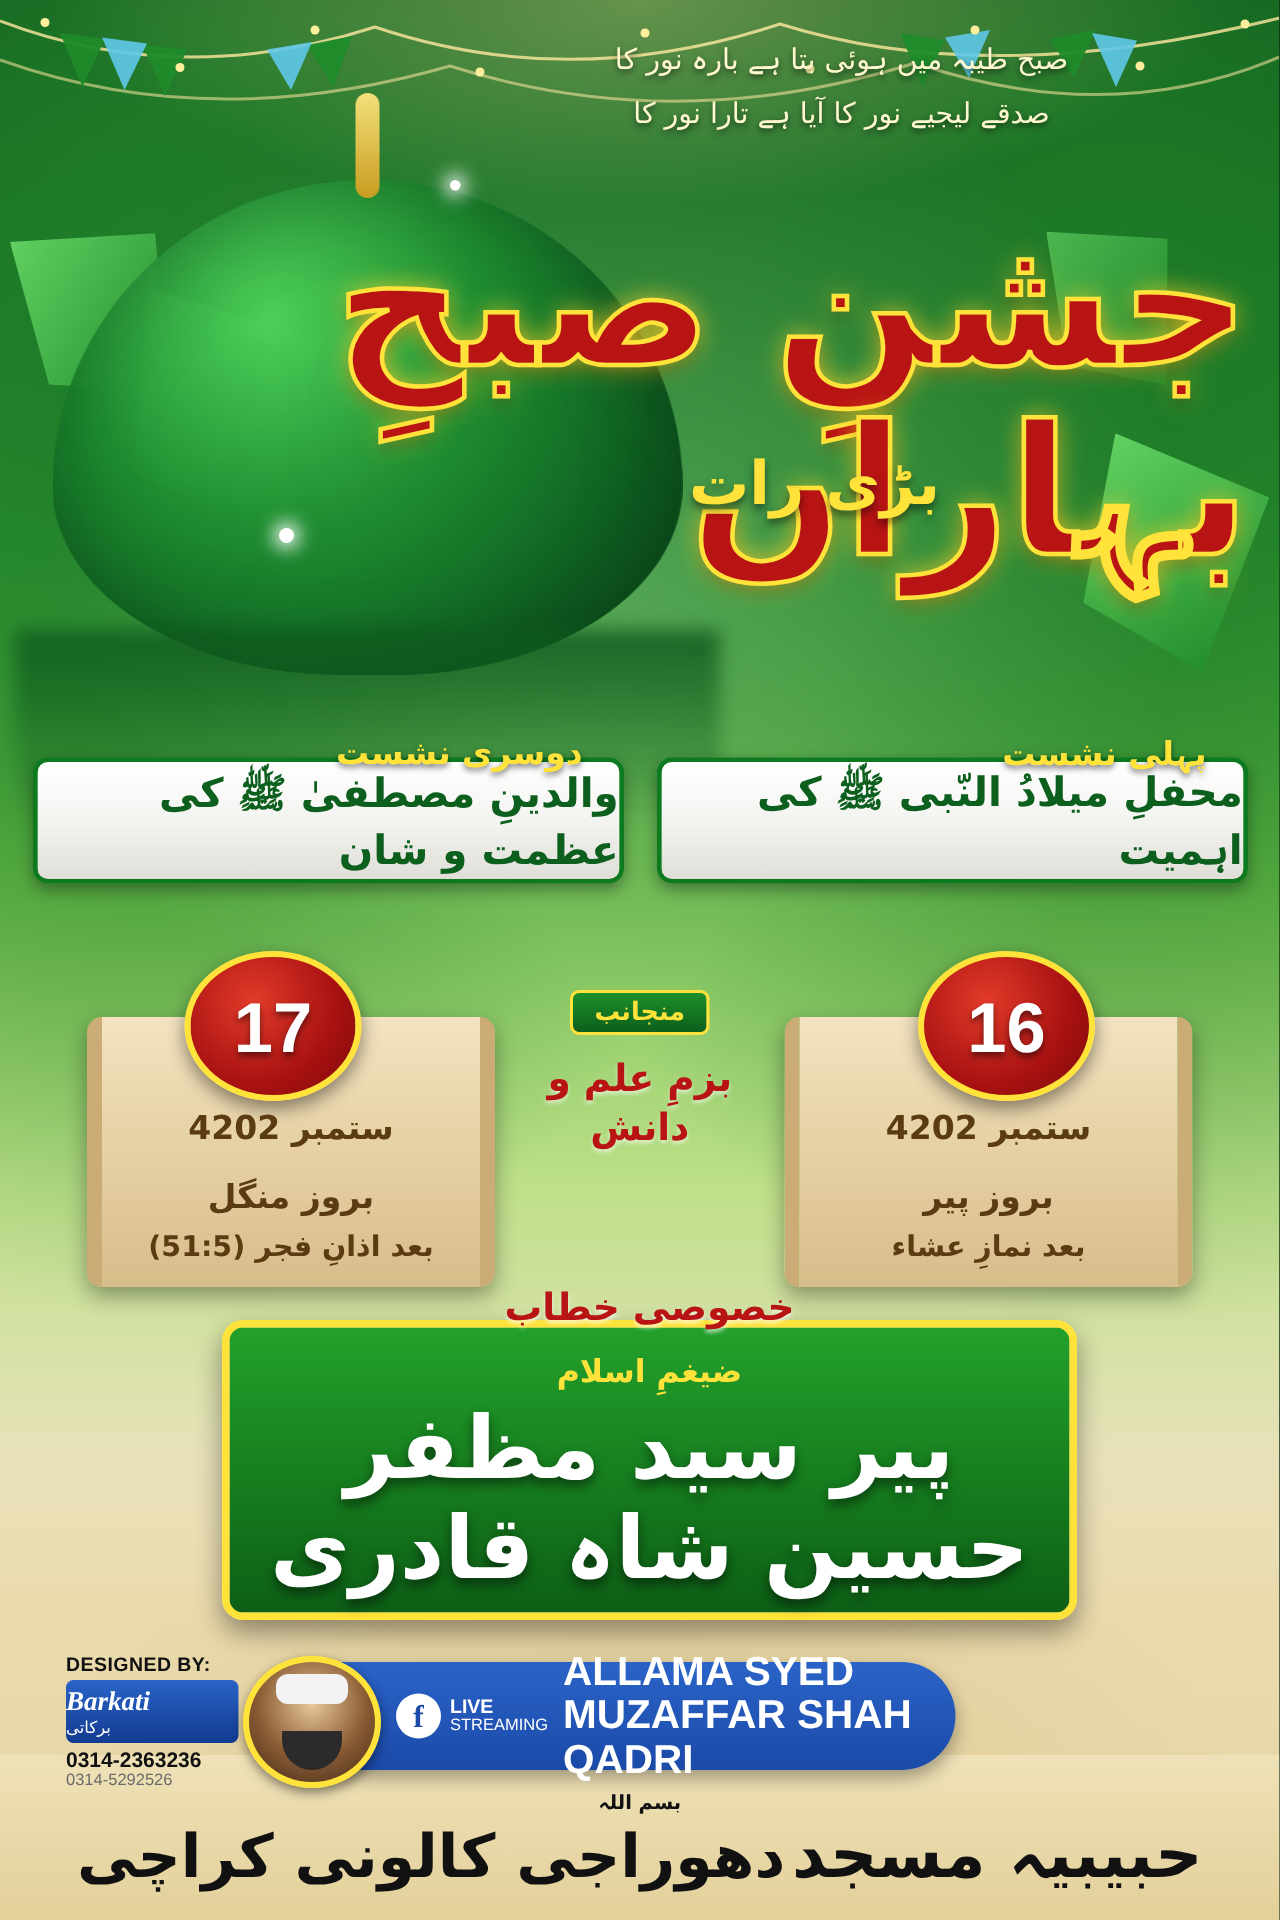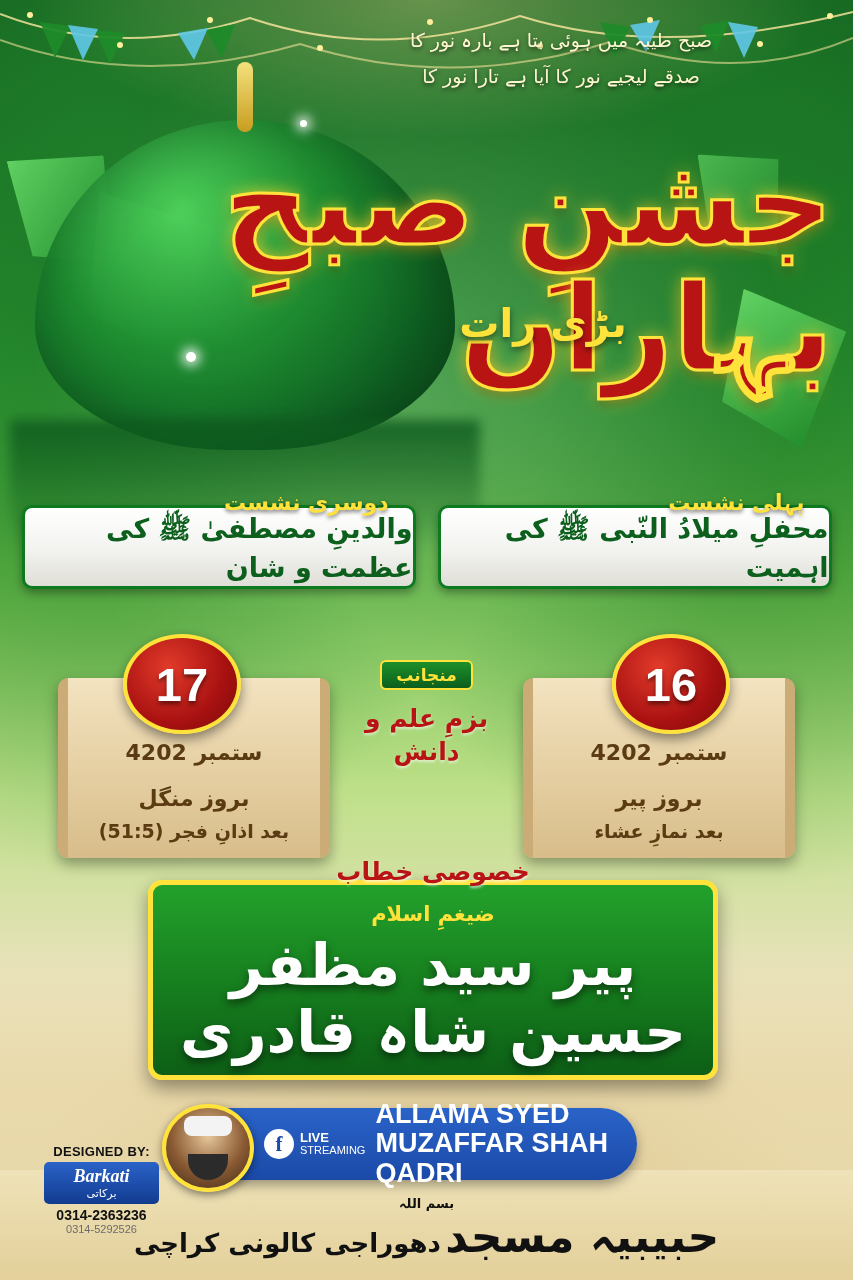--- a/index.html
+++ b/index.html
@@ -125,21 +125,21 @@
     border:5px solid #ffe23a;box-shadow:0 8px 18px rgba(0,0,0,.4);
     text-align:center;
   }
   .sp-head{margin-top:-28px;font-size:25px;font-weight:bold;color:#b81414;
     text-shadow:0 2px 3px rgba(255,255,255,.7);}
   .sp-sub{margin-top:16px;font-size:21px;font-weight:bold;color:#ffe23a;}
   .sp-name{margin-top:6px;font-size:58px;font-weight:bold;color:#fff;
     text-shadow:0 4px 8px rgba(0,0,0,.5);line-height:1.15;}
   
   .designer{
-    position:absolute;left:44px;top:1144px;width:115px;text-align:center;color:#111;
+    position:absolute;left:44px;top:1102px;width:115px;text-align:left;color:#111;
   }
   .designer .dby{font-size:13px;font-weight:bold;letter-spacing:.3px;}
   .designer .dcard{
     margin-top:3px;background:linear-gradient(180deg,#2a63c8,#123b90);
     border-radius:5px;padding:4px 0;color:#fff;
   }
   .designer .dname{font-family:"Liberation Serif", serif;font-style:italic;font-size:18px;font-weight:bold;}
   .designer .darabic{font-size:11px;}
   .designer .dphone{margin-top:3px;font-size:14px;font-weight:bold;color:#111;}
   .designer .dphone2{font-size:11px;color:#6b6b6b;}
@@ -164,21 +164,21 @@
   }
   .livetxt{color:#fff;font-size:11px;line-height:1.05;margin-right:10px;flex:0 0 auto;}
   .livetxt b{display:block;font-size:13px;}
   .speaker-eng{color:#fff;font-size:27px;font-weight:bold;line-height:1.08;text-align:left;}
   
   .footer{
     position:absolute;left:0;bottom:18px;width:853px;text-align:center;
   }
   .f-logo{font-size:13px;color:#111;font-weight:bold;}
   .f-name{margin-top:2px;font-size:44px;font-weight:bold;color:#111;letter-spacing:1px;}
-  .f-addr{display:inline-block;font-size:26px;font-weight:bold;color:#111;}
+  .f-addr{display:inline-block;font-size:40px;font-weight:bold;color:#111;}
 </style>
 </head>
 <body>
 
 <div class="poster">
 
   <div class="topglow"></div>
   <svg class="bunting" viewBox="0 0 853 120" preserveAspectRatio="none">
     <path d="M0,14 Q120,60 250,18 Q380,62 520,16 Q660,60 853,12" stroke="#ffe9a0" stroke-width="2" fill="none" opacity="0.8"></path>
     <path d="M0,40 Q140,90 300,44 Q450,92 610,42 Q740,86 853,38" stroke="#ffe9a0" stroke-width="2" fill="none" opacity="0.55"></path>

